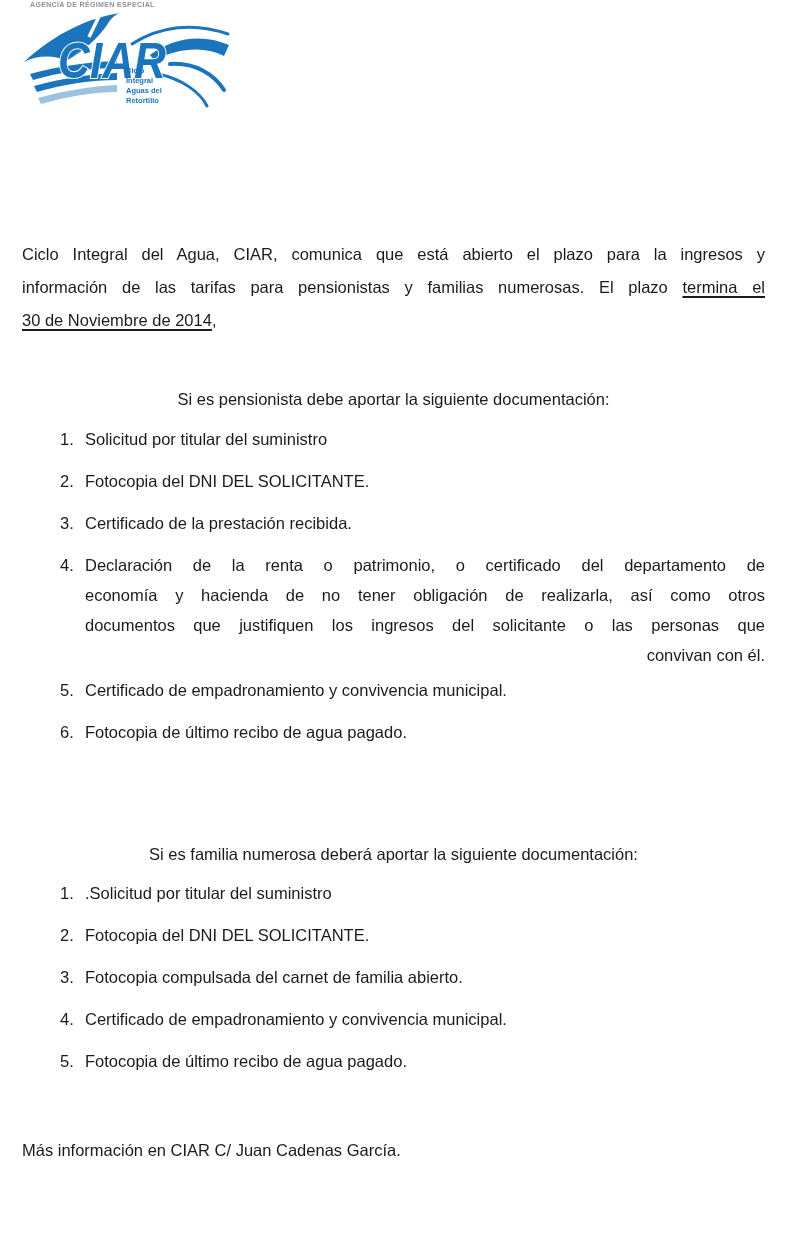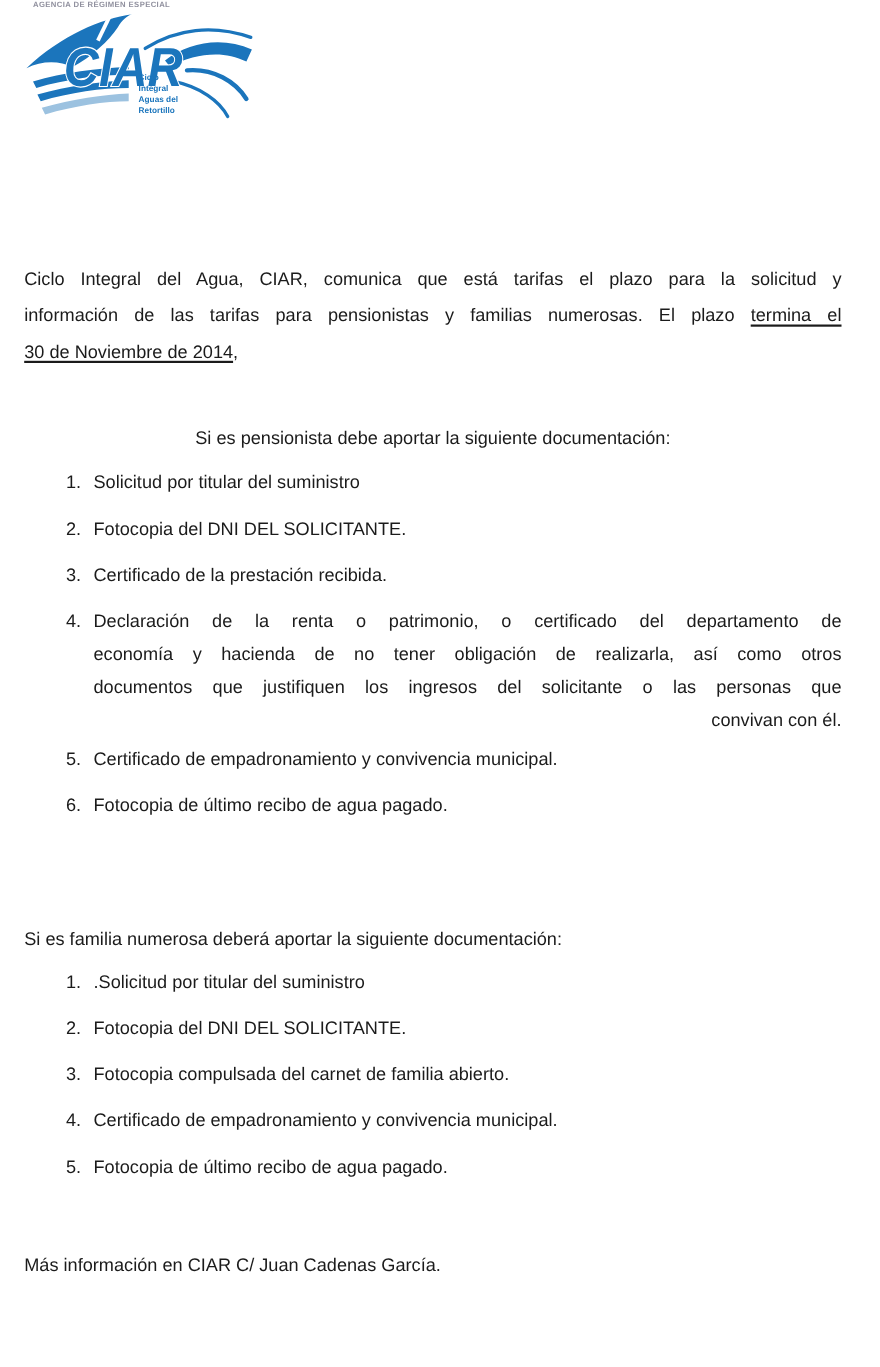--- a/index.html
+++ b/index.html
@@ -30,21 +30,21 @@
   }
   
   .page{ width:743px; margin-left:22px; font-size:16.5px; }
   .b{ font-weight:normal; }
   .u{ text-decoration:underline; text-decoration-thickness:2px; text-underline-offset:3px; }
   .jboth{ text-align:justify; text-align-last:justify; }
   .introline{ line-height:33px; }
   .intro{ margin-top:126px; }
   .shead{ line-height:33px; }
   .shead1{ margin-top:46px; margin-bottom:8px;text-align:center; }
-  .shead2{ margin-top:90px; margin-bottom:7px; }
+  .shead2{ margin-top:90px; margin-bottom:7px;text-align:center; }
   .li{ display:flex; margin:0 0 11px 38px; line-height:31px; }
   .num{ flex:0 0 25px; }
   .itext{ flex:1; }
   .li4{ margin-bottom:5px; }
   .li4 .itext div{ line-height:30px;text-align:right; }
   .footerline{ margin-top:57px; line-height:33px; }
 </style>
 </head>
 <body>
 
@@ -67,21 +67,21 @@
     <div>Integral</div>
     <div>Aguas del</div>
     <div>Retortillo</div>
   </div>
 </header>
 
 <main class="page">
 
   <div class="intro">
     <div class="introline jboth">
-      <span class="b">Ciclo Integral del Agua, CIAR</span><span>,  comunica que está tarifas el plazo para la solicitud y</span>
+      <span class="b">Ciclo Integral del Agua, CIAR</span><span>,  comunica que está abierto el plazo para la ingresos y</span>
     </div>
     <div class="introline jboth">
       <span>información de las tarifas para pensionistas y familias numerosas. El plazo </span><span class="b u">termina el</span>
     </div>
     <div class="introline">
       <span class="b u">30 de Noviembre de 2014</span><span>,</span>
     </div>
   </div>
 
   <div class="shead shead1">

